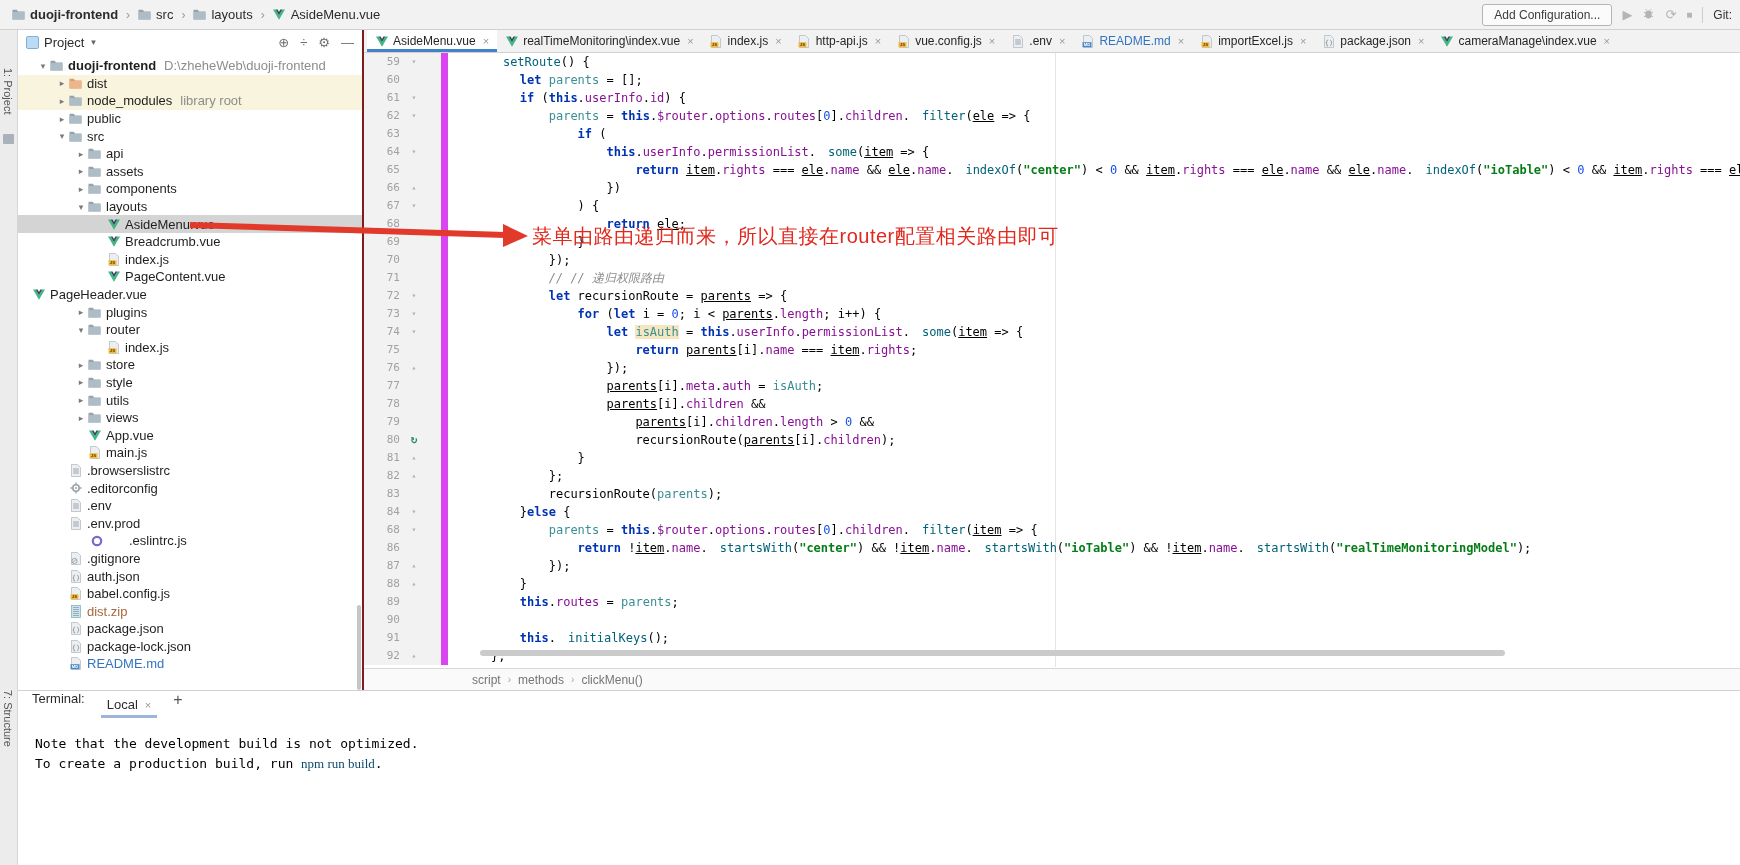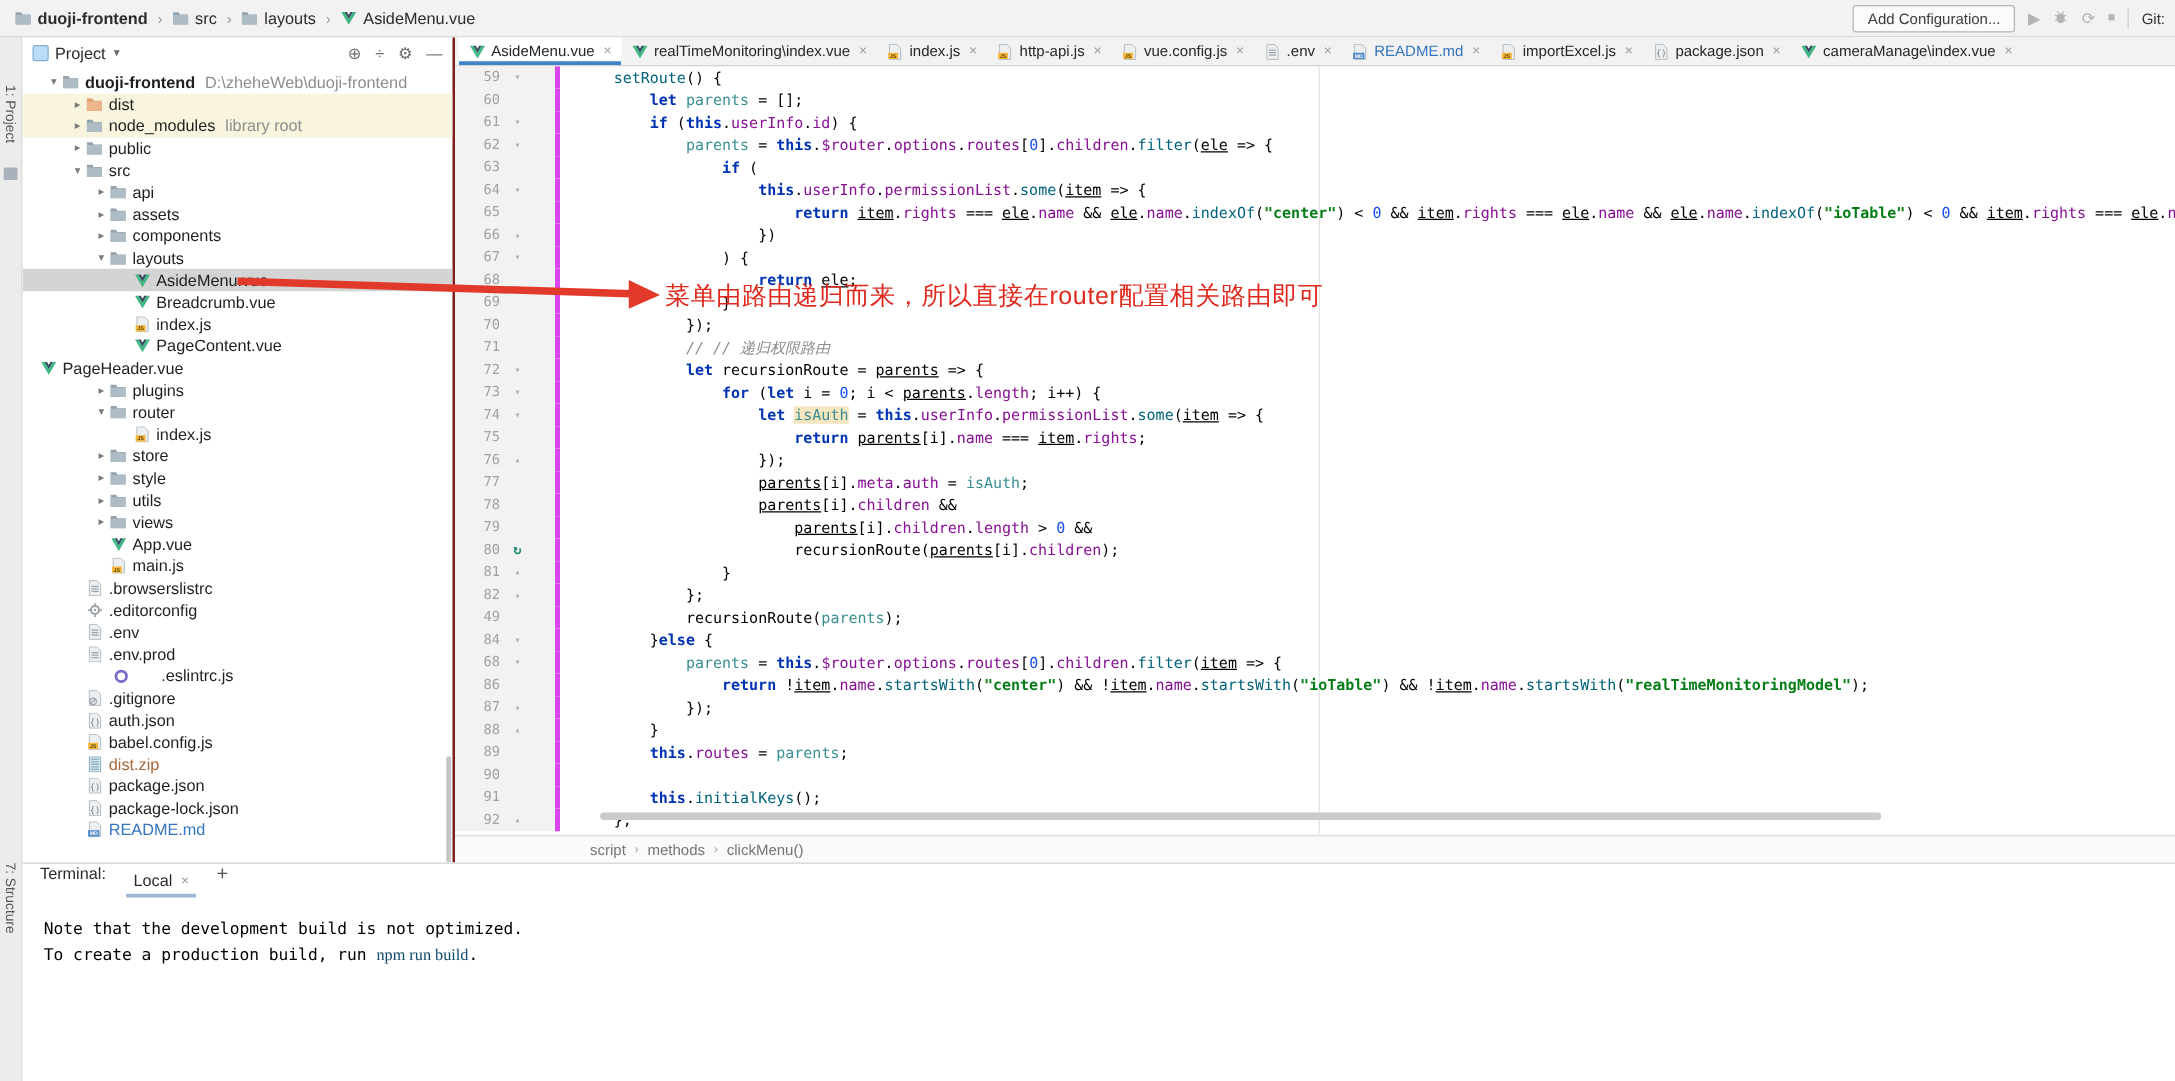--- a/index.html
+++ b/index.html
@@ -42,31 +42,31 @@
   .editor{position:absolute;left:364px;top:30px;width:1376px;height:660px;background:#fff;}
   .tabbar{height:22px;background:#f2f2f2;border-bottom:1px solid #d1d1d1;display:flex;
     align-items:stretch;font-size:12px;padding-left:3px;box-sizing:content-box;}
   .tab{display:flex;align-items:center;gap:5px;padding:0 8px;color:#262626;}
   .tab.active{background:#fff;box-shadow:inset 0 -3px 0 #4083c9;}
   .tclose{color:#9a9a9a;font-size:11px;margin-left:2px;}
   .code{position:absolute;left:0;top:23px;width:1376px;height:614px;overflow:hidden;
     font-family:"DejaVu Sans Mono","Liberation Mono",monospace;font-size:12px;}
   .guide{position:absolute;left:691px;top:0;bottom:0;width:1px;background:#e4e4e4;}
   .cl{display:flex;height:18px;line-height:18px;position:relative;}
-  .lg{width:84px;flex:none;background:#f2f2f2;border-right:4px solid #d946ef;display:flex;box-sizing:border-box;align-items:center;}
+  .lg{width:84px;flex:none;background:#f2f2f2;border-right:7px solid #d946ef;display:flex;box-sizing:border-box;align-items:center;}
   .lnum{width:36px;text-align:right;color:#a1a1a1;font-size:11px;padding-right:3px;}
   .lfold{width:22px;text-align:center;color:#b0b0b0;font-size:8px;}
   .lfold.rec{color:#258a74;font-size:11px;font-weight:bold;}
   .ltext{white-space:pre;padding-left:14px;color:#000;}
   .t-k{color:#0033b3;font-weight:bold;}
   .t-s{color:#067d17;font-weight:bold;}
   .t-n{color:#1750eb;}
   .t-c{color:#8c8c8c;font-style:italic;}
   .t-f{color:#871094;}
-  .t-m{color:#00627a;}
+  .t-m{color:#00627a;margin-left:12px;}
   .t-p{color:#000;text-decoration:underline;}
   .t-v{color:#3a8f93;}
   .t-vh{color:#3a8f93;background:#f5e6c0;}
   .t-d{color:#000;}
   .hscroll{position:absolute;left:116px;top:597px;width:1025px;height:6px;background:#cbcbcb;border-radius:3px;}
   .crumbbar{position:absolute;left:0;bottom:0;width:1376px;height:22px;border-top:1px solid #d8d8d8;
     background:#fafafa;display:flex;align-items:center;padding-left:108px;font-size:12px;color:#757575;
     gap:7px;box-sizing:border-box;}
   .cb-sep{color:#a8a8a8;font-size:10px;}
   
@@ -817,21 +817,21 @@
       </div>
       <div class="cl">
         <div class="lg">
           <span class="lnum">82</span>
           <span class="lfold">▴</span>
         </div>
         <span class="ltext">            <span class="t-d">};</span></span>
       </div>
       <div class="cl">
         <div class="lg">
-          <span class="lnum">49</span>
+          <span class="lnum">83</span>
           <span class="lfold"></span>
         </div>
         <span class="ltext">            <span class="t-d">recursionRoute(</span><span class="t-v">parents</span><span class="t-d">);</span></span>
       </div>
       <div class="cl">
         <div class="lg">
           <span class="lnum">84</span>
           <span class="lfold">▾</span>
         </div>
         <span class="ltext">        <span class="t-d">}</span><span class="t-k">else</span><span class="t-d"> {</span></span>

